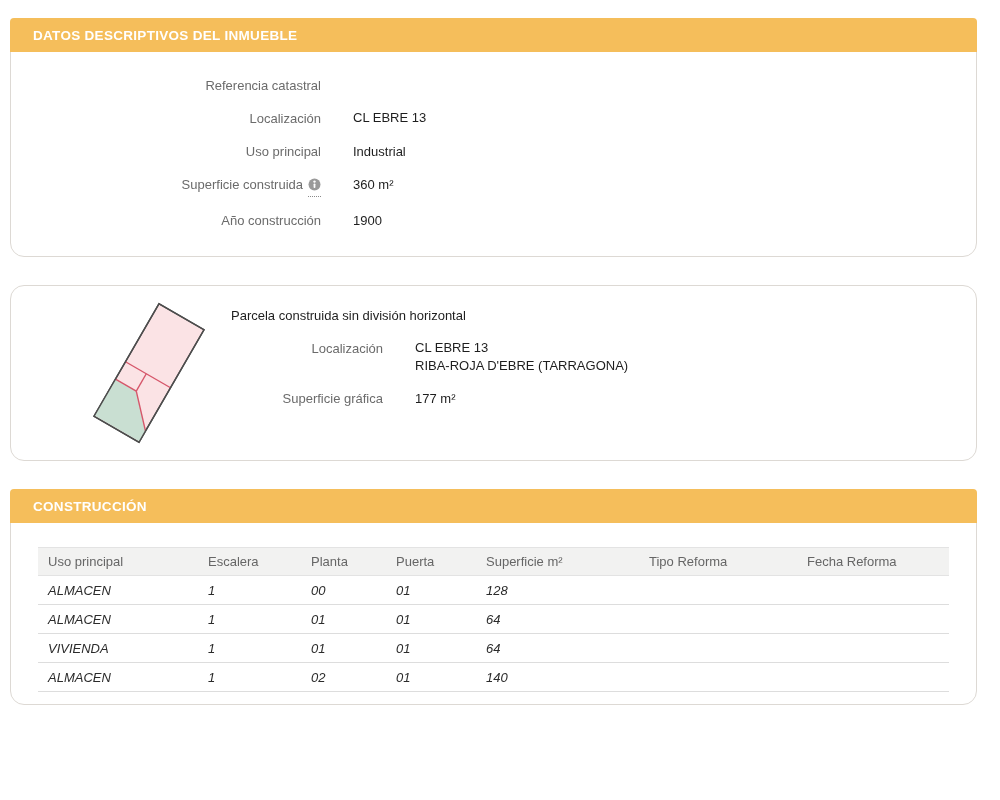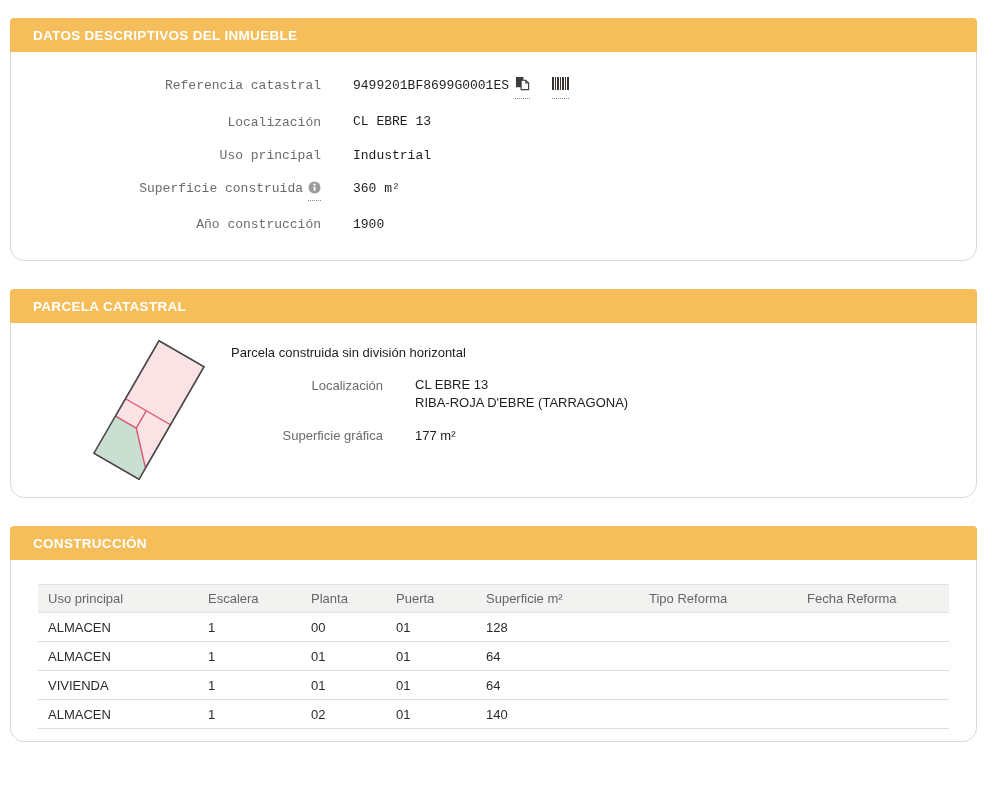--- a/index.html
+++ b/index.html
@@ -7,21 +7,21 @@
     font-family:"Liberation Sans","DejaVu Sans",sans-serif; }
   body { padding:18px 12px 0 10px; }
 
   .section { width:967px; border:1px solid #ddd9d4; border-radius:14px;
     margin-bottom:28px; background:#fff; }
   .section-header { background:#F5BE5B; border-radius:4px 4px 0 0;
     margin:-1px -1px 0 -1px; padding:10px 23px 9px;
     color:#ffffff; font-weight:bold; font-size:13.5px; letter-spacing:.3px; }
 
   
-  .panel-body { padding:24px 0 26px 0;font-family:Liberation Mono, monospace; }
+  .panel-body { padding:24px 0 26px 0; }
   .field-row { display:flex; margin-bottom:14px; }
   .field-label { width:310px; text-align:right; color:#6b6b6b;
     font-size:13px; line-height:19px; flex:none; }
   .field-value { margin-left:32px; color:#1e1e1e; font-size:13px;
     line-height:19px; }
   .value-line { line-height:18px; }
 
   .icon-wrap { display:inline-block; border-bottom:1px dotted #8a8a8a;
     padding-bottom:1px; margin-left:6px; vertical-align:-2px; cursor:pointer; }
   .icon-wrap.far { margin-left:22px; }
@@ -36,48 +36,31 @@
   .parcela-right .field-label { width:152px; }
 
   
   .table-wrap { padding:24px 27px 12px 27px; }
   table { width:100%; border-collapse:collapse; table-layout:fixed;
     font-size:13px; }
   thead th { background:#f2f2f1; color:#666666; font-weight:normal;
     text-align:left; padding:6px 10px; border-top:1px solid #e3e3e3;
     border-bottom:1px solid #e3e3e3; }
   tbody td { color:#2b2b2b; padding:7px 10px 6px;
-    border-bottom:1px solid #dddddd; }
+    border-bottom:1px solid #dddddd;font-style:italic; }
 </style>
 </head>
 <body>
 
 <div class="section">
   <div class="section-header">DATOS DESCRIPTIVOS DEL INMUEBLE</div>
   <div class="panel-body">
 
     <div class="field-row">
       <div class="field-label">Referencia catastral</div>
-      <div class="field-value">
-        <span>9499201BF8699G0001ES</span><span class="icon-wrap"><svg width="15" height="15" viewBox="0 0 16 16">
-              <rect x="1" y="1" width="8" height="11" fill="#3d3d3d"></rect>
-              <path d="M6.5 4.5 h5 l3 3 v7 h-8 z" fill="#ffffff" stroke="#3d3d3d" stroke-width="1.2"></path>
-              <path d="M11.5 4.5 v3 h3" fill="none" stroke="#3d3d3d" stroke-width="1.2"></path>
-            </svg></span><span class="icon-wrap far"><svg width="17" height="14" viewBox="0 0 17 14">
-              <g fill="#3a332e">
-                <rect x="0" y="0" width="2" height="13"></rect>
-                <rect x="3" y="0" width="1" height="13"></rect>
-                <rect x="5" y="0" width="2" height="13"></rect>
-                <rect x="8" y="0" width="1" height="13"></rect>
-                <rect x="10" y="0" width="2" height="13"></rect>
-                <rect x="13" y="0" width="1" height="13"></rect>
-                <rect x="15" y="0" width="2" height="13"></rect>
-              </g>
-            </svg></span>
-      </div>
     </div>
 
     <div class="field-row">
       <div class="field-label">Localización</div>
       <div class="field-value">
         <div class="value-line">CL EBRE 13</div>
       </div>
     </div>
 
 
@@ -98,21 +81,20 @@
 
     <div class="field-row" style="margin-bottom:0">
       <div class="field-label">Año construcción</div>
       <div class="field-value">1900</div>
     </div>
 
   </div>
 </div>
 
 <div class="section">
-  <div class="section-header">PARCELA CATASTRAL</div>
   <div class="parcela-body">
 
     <div class="parcel-figure">
       <svg width="160" height="142" viewBox="0 0 160 142">
         <g transform="translate(82,71) rotate(30) translate(-26,-65)">
           <rect x="0" y="0" width="52" height="130" fill="#FBE3E5" stroke="#4d4d4d" stroke-width="1.4"></rect>
           <polygon points="0,87 24,87 52,117 52,129 0,129" fill="#C9DFD2"></polygon>
           <line x1="0" y1="67" x2="52" y2="67" stroke="#D6566A" stroke-width="1.4"></line>
           <line x1="0" y1="87" x2="24" y2="87" stroke="#D6566A" stroke-width="1.4"></line>
           <line x1="24" y1="67" x2="24" y2="87" stroke="#D6566A" stroke-width="1.4"></line>

